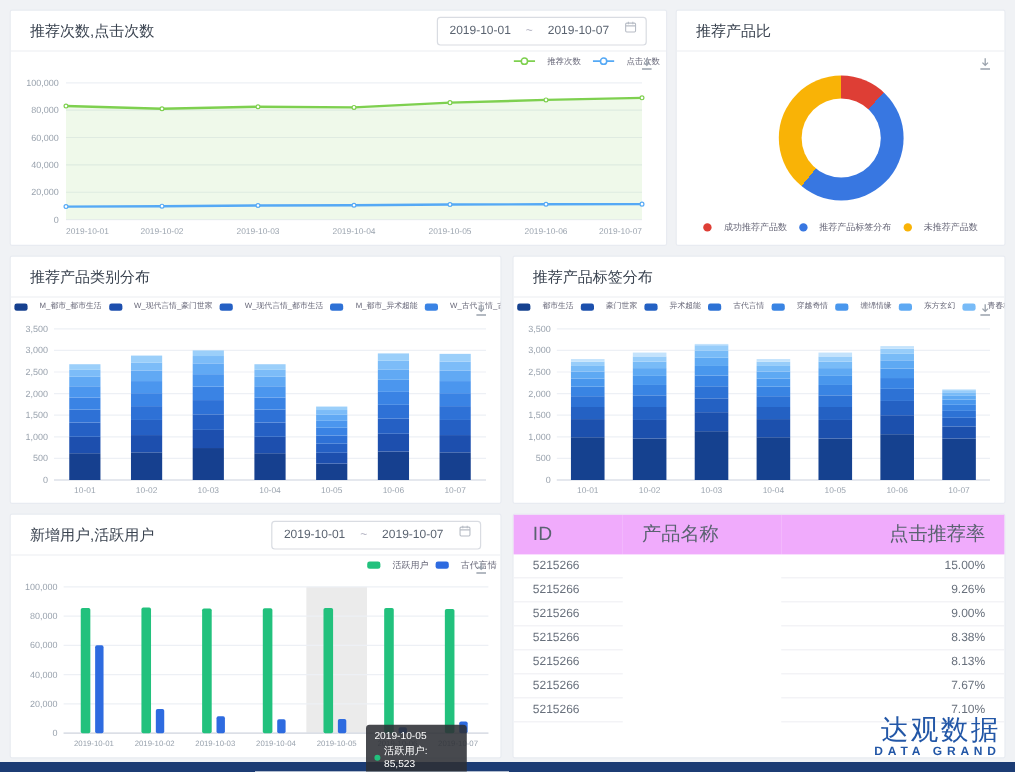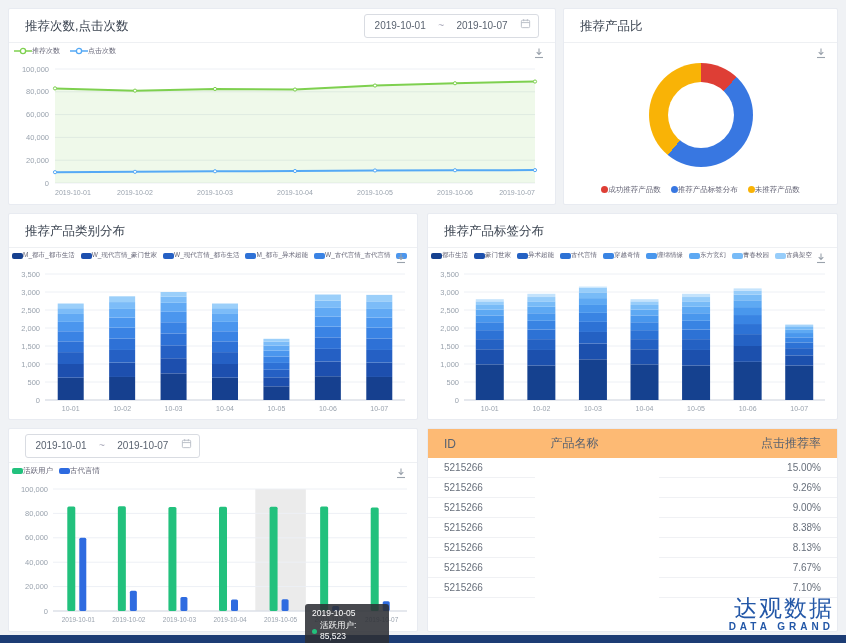--- a/index.html
+++ b/index.html
@@ -4,38 +4,38 @@
 <style>
   html,body{margin:0;padding:0;}
   body{width:846px;height:643px;position:relative;background:#f0f2f5;font-family:"Liberation Sans","DejaVu Sans",sans-serif;overflow:hidden;}
   .card{position:absolute;background:#fff;border:1px solid #e8ebf1;border-radius:2px;box-sizing:border-box;}
   .card header{height:34px;line-height:34px;padding:0 16px;border-bottom:1px solid #eef0f3;box-sizing:border-box;display:flex;align-items:center;justify-content:space-between;}
   .card-title{font-size:12.5px;color:#3a4350;font-weight:500;}
   .card-body{position:relative;height:calc(100% - 35px);}
   .date-range{display:flex;align-items:center;border:1px solid #d9dce2;border-radius:3px;height:22px;padding:0 7px;font-size:10px;color:#5a6370;gap:10px;background:#fff;}
   .date-range .dval{min-width:56px;text-align:center;}
   .date-range .sep{color:#aab;}
-  .legend-row{position:absolute;top:3px;left:0;right:0;text-align:left;white-space:nowrap;font-size:7px;color:#667;overflow:hidden;}
-  .lg-item{display:inline-flex;align-items:center;gap:0;margin:0 5px;cursor:pointer;}
+  .legend-row{position:absolute;top:3px;left:0;right:0;text-align:right;white-space:nowrap;font-size:7px;color:#667;overflow:hidden;}
+  .lg-item{display:inline-flex;align-items:center;gap:10px;margin:0 5px;cursor:pointer;}
   .sw{display:inline-block;width:12px;height:7px;border-radius:2px;}
   .dl-icon{position:absolute;top:4px;right:10px;cursor:pointer;line-height:0;}
   .chart{position:absolute;}
   #chart-trend{left:2px;top:20px;width:540px;height:136px;}
   #chart-category{left:2px;top:18px;width:404px;height:150px;}
   #chart-tags{left:2px;top:18px;width:405px;height:150px;}
   #chart-users{left:2px;top:18px;width:404px;height:146px;}
   .donut{position:absolute;left:50%;top:20px;margin-left:-52px;width:104px;height:104px;border-radius:50%;}
   .donut-hole{position:absolute;left:19px;top:19px;width:66px;height:66px;background:#fff;border-radius:50%;}
   .donut-legend{position:absolute;bottom:8px;left:0;right:0;text-align:center;font-size:7.5px;color:#667;white-space:nowrap;}
   .donut-legend .lg-item .dot{width:7px;height:7px;border-radius:50%;display:inline-block;}
   .tooltip{position:absolute;left:296px;top:141px;width:84px;background:rgba(45,48,53,.88);border-radius:3px;color:#fff;font-size:8.5px;line-height:11.5px;padding:4px 7px;z-index:4;box-sizing:border-box;}
   .tooltip .trow{display:flex;align-items:center;gap:3px;}
   .tooltip .dot{width:5px;height:5px;border-radius:50%;display:inline-block;flex:0 0 auto;}
   table.ptable{width:100%;border-collapse:collapse;font-size:10px;color:#68707c;}
-  table.ptable th{background:#fdba74;font-weight:400;color:#596270;text-align:left;padding:6px 0 6px 16px;font-size:12px;}
+  table.ptable th{background:#f0abfc;font-weight:400;color:#596270;text-align:left;padding:6px 0 6px 16px;font-size:16px;}
   table.ptable td{padding:4px 0 4px 16px;border-bottom:1px solid #f0f1f4;}
   table.ptable td.cname{border-bottom:1px solid transparent;}
   table.ptable th.rate,table.ptable td.rate{text-align:right;padding-right:16px;}
   .footer-bar{position:absolute;left:0;right:0;bottom:0;height:8px;background:#1c3c74;}
   .logo{position:absolute;right:12px;top:596px;text-align:right;z-index:6;color:#2357a7;}
   .logo .cn{font-size:23px;font-weight:400;letter-spacing:2px;line-height:24px;}
   .logo .en{font-size:10px;font-weight:600;letter-spacing:4px;line-height:13px;}
   svg text{font-family:"Liberation Sans","DejaVu Sans",sans-serif;}
 </style>
 </head>
@@ -401,20 +401,21 @@
             <rect x="355.2142857142857" y="63.43999999999999" width="28" height="3.6000000000000014" fill="#5ea9f3"></rect>
             <rect x="355.2142857142857" y="60.92" width="28" height="2.519999999999989" fill="#78bbf7"></rect>
             <rect x="355.2142857142857" y="59.12" width="28" height="1.8000000000000043" fill="#97cdfa"></rect>
             <rect x="355.2142857142857" y="58.400000000000006" width="28" height="0.7199999999999918" fill="#c4e3fc"></rect>
           </svg></div>
     </div>
   </section>
 
   <section class="card" style="left:8px;top:428px;width:410px;height:204px;">
     <header>
+      <span class="card-title">新增用户,活跃用户</span>
       <div class="date-range">
         <span class="dval">2019-10-01</span>
         <span class="sep">~</span>
         <span class="dval">2019-10-07</span>
         <span>
           <svg width="11" height="11" viewBox="0 0 12 12">
               <rect x="1.5" y="2.5" width="9" height="8" rx="1" fill="none" stroke="#b7bcc5"></rect>
               <path d="M1.5 5h9" stroke="#b7bcc5"></path>
               <path d="M4 1.2v2.3M8 1.2v2.3" stroke="#b7bcc5"></path>
             </svg>

